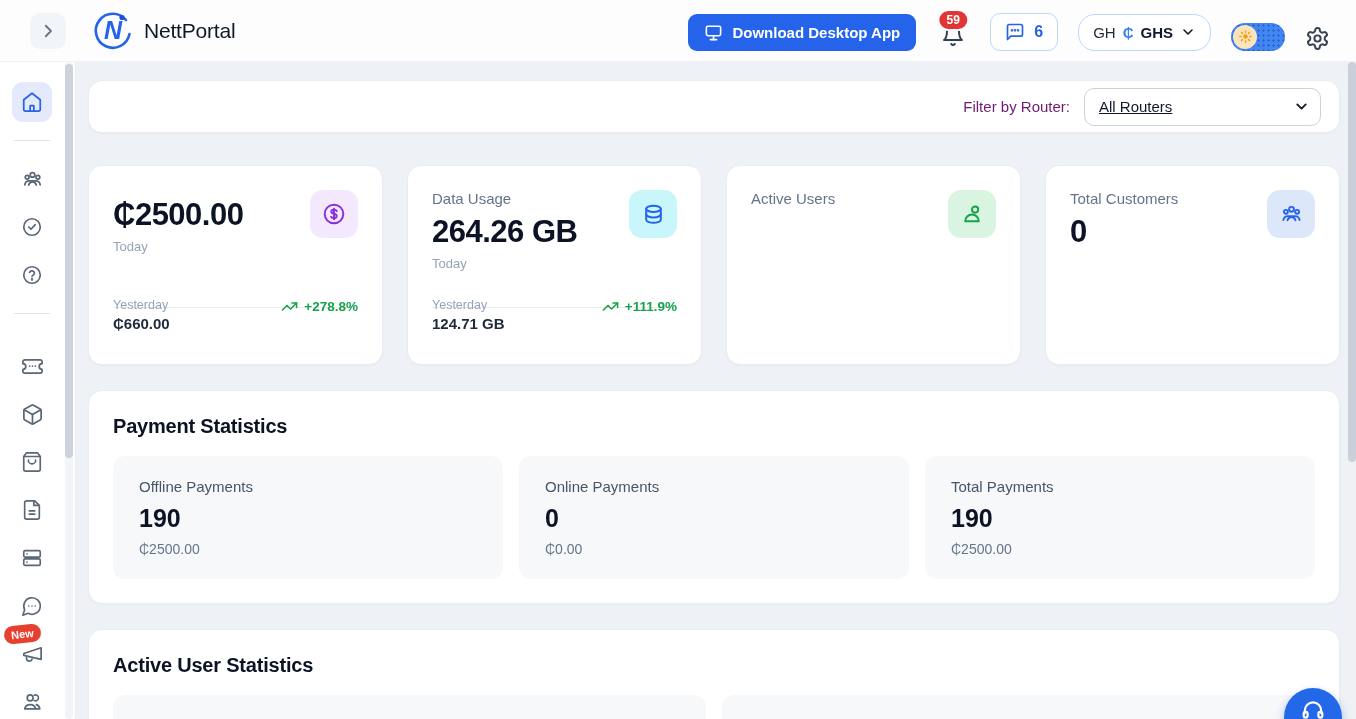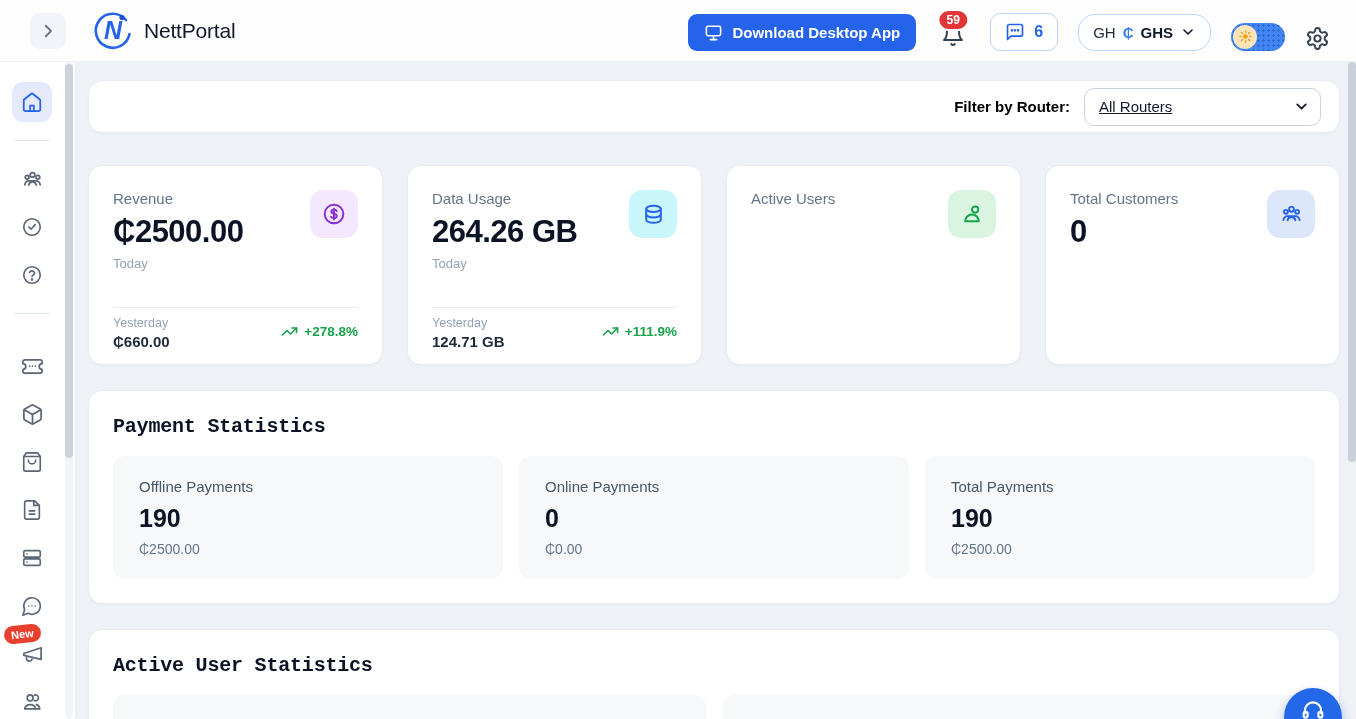--- a/index.html
+++ b/index.html
@@ -43,44 +43,44 @@
     color:#5b6676; cursor:pointer; margin-bottom:8px; position:relative; background:none; border:none; }
   .side-item.active { background:#e4e9fc; color:#2563eb; }
   .side-divider { width:36px; height:1px; background:#dfe5ec; margin:10px 0 18px; }
   .new-badge { position:absolute; top:-9px; left:-8px; background:#e8402f; color:#fff; font-size:11px; font-weight:700;
     padding:3px 7px; border-radius:9px; transform:rotate(-6deg); }
 
   
   .main { position:absolute; left:76px; top:62px; right:8px; bottom:0; background:#eef1f6; overflow:hidden; padding:18px 8px 0 12px; }
   .card { background:#fff; border:1px solid #e9ecf2; border-radius:14px; box-shadow:0 1px 2px rgba(16,24,40,.03); }
   .filter-card { height:53px; display:flex; align-items:center; justify-content:flex-end; gap:14px; padding:0 18px; }
-  .filter-label { font-size:15px; color:#000000;font-weight:bold; }
+  .filter-label { font-size:15px; color:#701a75; }
   .select-box { position:relative; width:237px; height:38px; border:1px solid #cbd2dc; border-radius:10px; background:#fff;
     display:flex; align-items:center; padding:0 34px 0 14px; font-size:15px; color:#0f172a; cursor:pointer;text-decoration:underline; }
   .select-box .chev { position:absolute; right:10px; color:#111827; display:flex; }
 
   .stats-row { display:flex; gap:24px; margin-top:32px; }
   .stat-card { flex:1; height:200px; position:relative; padding:24px; }
   .stat-label { font-size:15px; color:#64748b; }
   .stat-value { font-size:31px; font-weight:800; color:#0b1324; letter-spacing:-0.5px; margin-top:7px; }
   .stat-period { font-size:13px; color:#94a3b8; margin-top:6px; }
   .stat-icon { position:absolute; top:24px; right:24px; width:48px; height:48px; border-radius:13px;
     display:flex; align-items:center; justify-content:center; }
   .ic-purple { background:#f3e8fd; color:#8b2fd6; }
   .ic-cyan { background:#c8f6fa; color:#2563eb; }
   .ic-green { background:#d9f5e1; color:#16a34a; }
   .ic-blue { background:#dde7fa; color:#2563eb; }
   .stat-sep { position:absolute; left:24px; right:24px; top:141px; height:1px; background:#e8ebf0; }
-  .stat-bottom { position:absolute; left:24px; right:24px; bottom:14px; display:flex; align-items:center; justify-content:space-between; }
+  .stat-bottom { position:absolute; left:24px; right:24px; bottom:32px; display:flex; align-items:flex-start; justify-content:space-between; }
   .prev-label { font-size:12.5px; color:#94a3b8; }
   .prev-value { font-size:15px; font-weight:700; color:#1e293b; margin-top:3px; }
   .trend { display:flex; align-items:center; gap:6px; color:#16a34a; font-size:13.5px; font-weight:700; padding-bottom:4px; }
 
   .section-card { margin-top:25px; padding:24px; }
-  .section-title { font-size:20px; font-weight:800; color:#0b1324; letter-spacing:-0.2px;font-family:Liberation Mono, monospace; }
+  .section-title { font-size:20px; font-weight:800; color:#0b1324; letter-spacing:-0.2px; }
   .subcard-row { display:flex; gap:16px; margin-top:18px; }
   .subcard { flex:1; background:#f6f8fa; border-radius:12px; padding:22px 26px; }
   .subcard-label { font-size:15px; color:#475569; }
   .subcard-count { font-size:25px; font-weight:800; color:#0b1324; margin-top:9px; }
   .subcard-amount { font-size:14px; color:#64748b; margin-top:8px; }
   .active-section { height:170px; }
   .active-subcard { height:120px; }
 
   .float-btn { position:absolute; right:14px; bottom:-27px; width:58px; height:58px; border-radius:50%;
     background:#2368e9; border:none; color:#fff; display:flex; align-items:flex-start; justify-content:center;
@@ -307,21 +307,20 @@
         <svg width="17" height="17" viewBox="0 0 24 24" fill="none" stroke="currentColor" stroke-width="2.6" stroke-linecap="round" stroke-linejoin="round">
             <polyline points="6 9 12 15 18 9"></polyline>
           </svg>
       </span>
     </div>
   </div>
 
   <div class="stats-row">
 
     <div class="card stat-card">
-      <div class="stat-label">Revenue</div>
       <div class="stat-value">₵2500.00</div>
       <div class="stat-period">Today</div>
       <div class="stat-icon ic-purple">
         <svg width="26" height="26" viewBox="0 0 24 24" fill="none" stroke="currentColor" stroke-width="1.8" stroke-linecap="round">
             <circle cx="12" cy="12" r="8.6"></circle>
             <path d="M12 7.2v9.6"></path>
             <path d="M14.6 9.2c-.5-.8-1.4-1.2-2.6-1.2-1.5 0-2.5.8-2.5 1.9 0 2.4 5 1.4 5 3.9 0 1.2-1.1 2-2.5 2-1.2 0-2.2-.5-2.7-1.3"></path>
           </svg>
       </div>
       <div class="stat-sep"></div>

